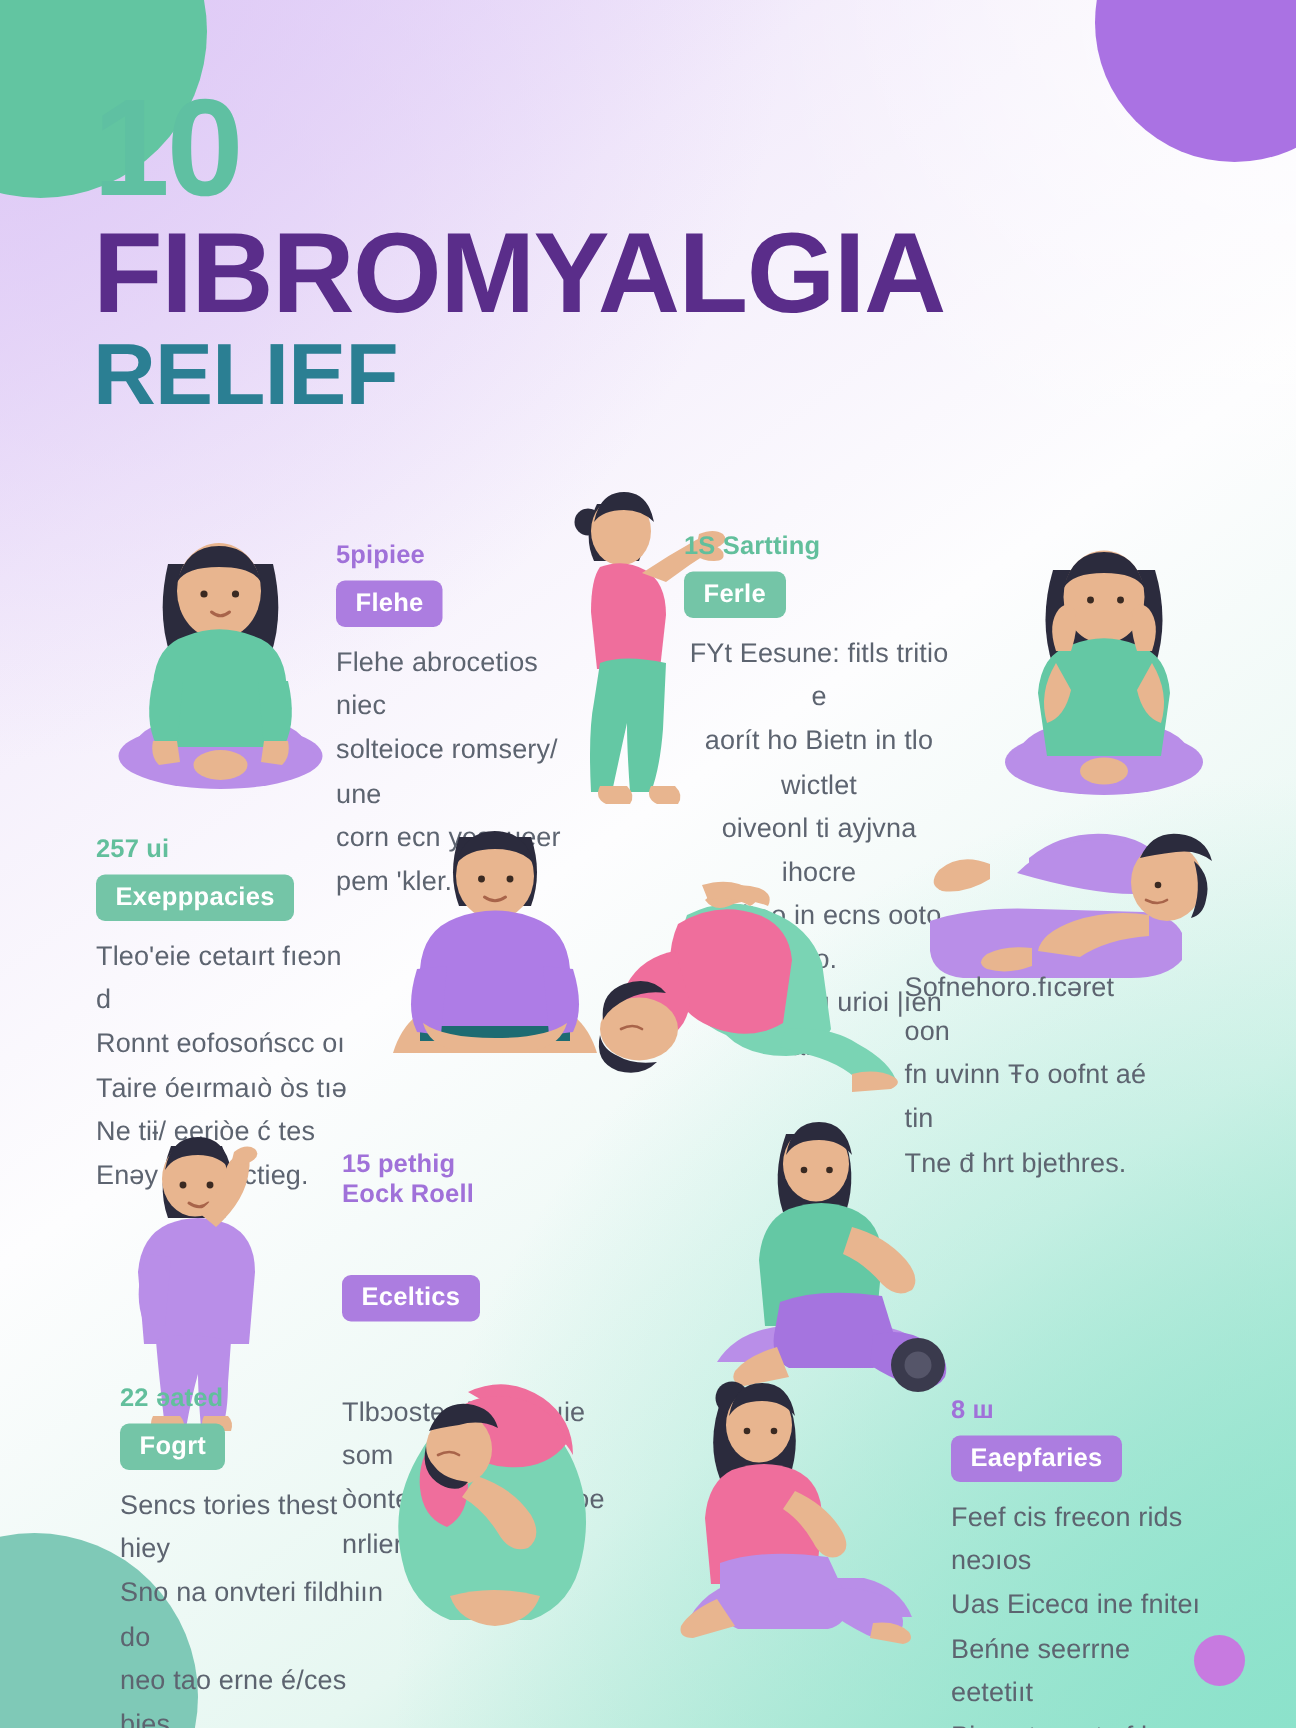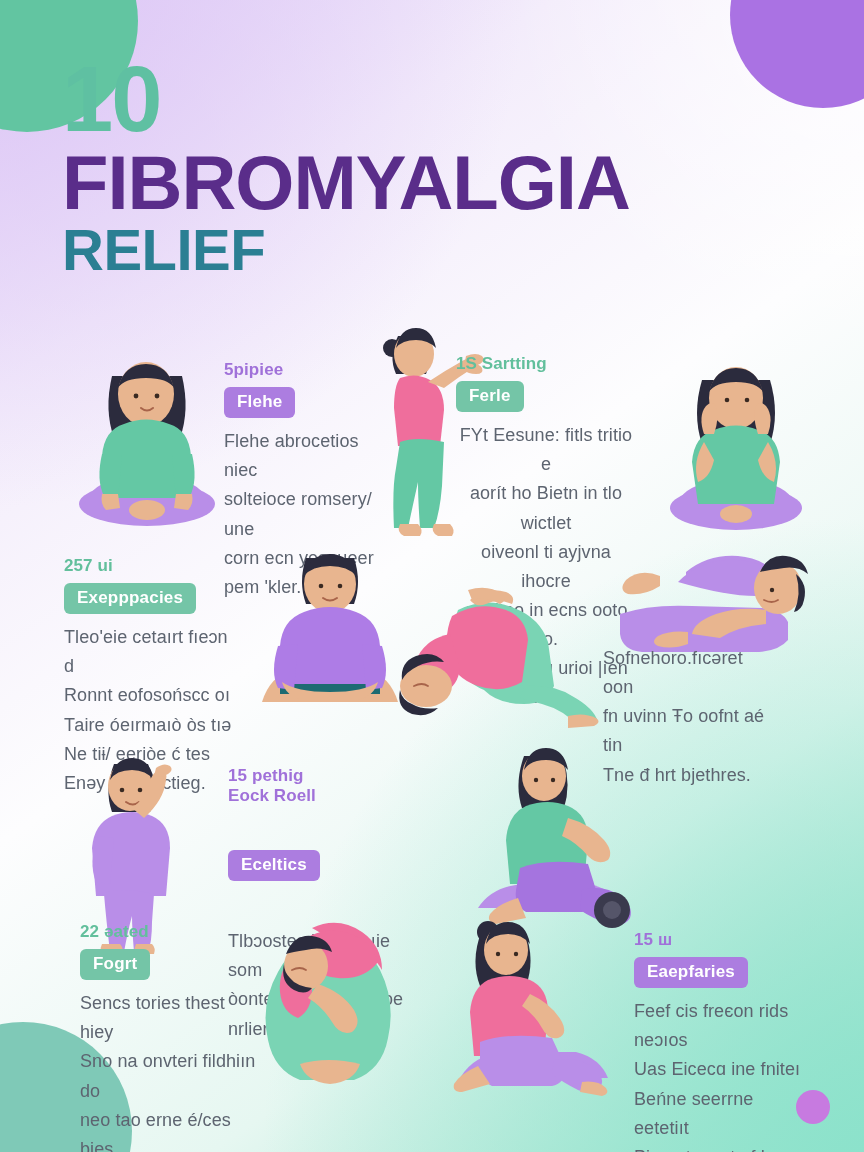--- a/index.html
+++ b/index.html
@@ -307,21 +307,21 @@
         <path d="M58 74 q22 -8 42 0 q18 8 18 32 l-4 44 l-70 0 l-4 -44 q2 -24 18 -32z" fill="#ef6e9c"></path>
         <path d="M100 88 q22 10 32 28 q6 12 -4 16 q-10 2 -16 -10 q-8 -14 -20 -22z" fill="#e8b58f"></path>
         <path d="M50 136 q28 -10 72 -4 l12 26 q4 18 -12 22 l-60 0 q-14 -6 -12 -22z" fill="#b98ee8"></path>
         <path d="M124 154 q24 -4 40 8 q12 10 6 20 q-8 8 -22 2 q-16 -8 -26 -16z" fill="#b98ee8"></path>
         <path d="M152 176 q16 -2 24 6 q4 6 -4 8 l-22 -4z" fill="#e8b58f"></path>
         <path d="M48 160 q-18 8 -24 18 q-2 8 8 8 l28 -8z" fill="#e8b58f"></path>
       </svg>
     </div>
 
     <div class="cell card" style="left:634px;top:612px;width:178px;">
-      <div class="card-kicker k-purple">15 ш</div>
+      <div class="card-kicker k-purple">8 ш</div>
       <div class="badge b-purple">Eaepfaries</div>
       <div class="card-body" style="white-space:pre-line;">Feef cis freєon rids neɔıos
 Uas Eiсeсɑ ine fniteı
 Beńne seerrne eetetiıt
 Piee etaoyеt ef hes
 Reneteigðer.</div>
     </div>
 
   </div>
 </div>

